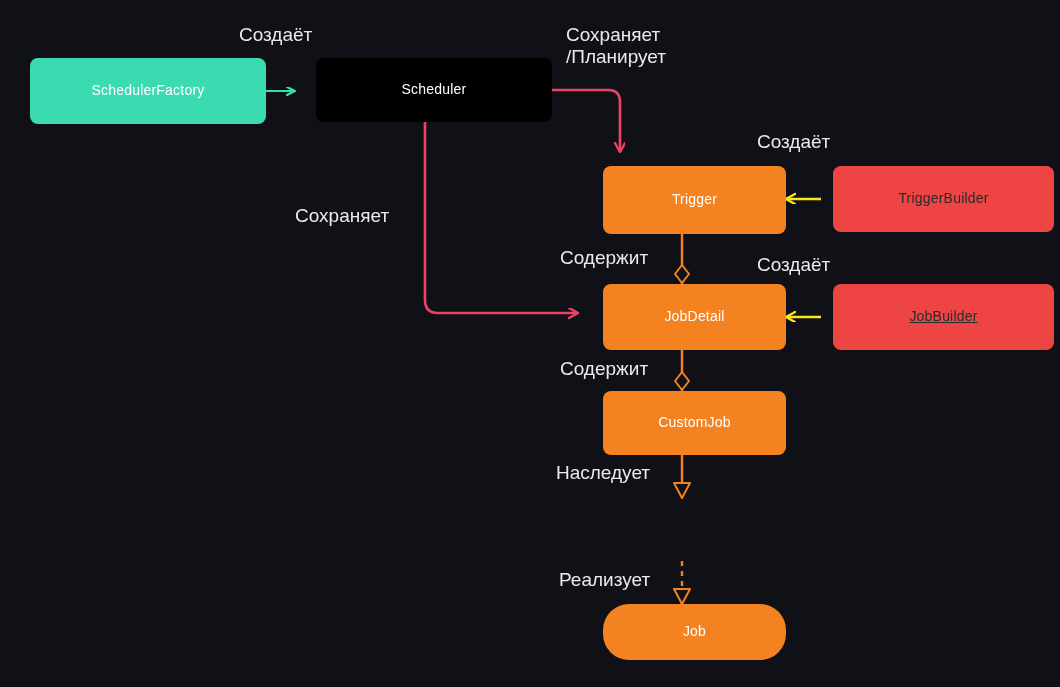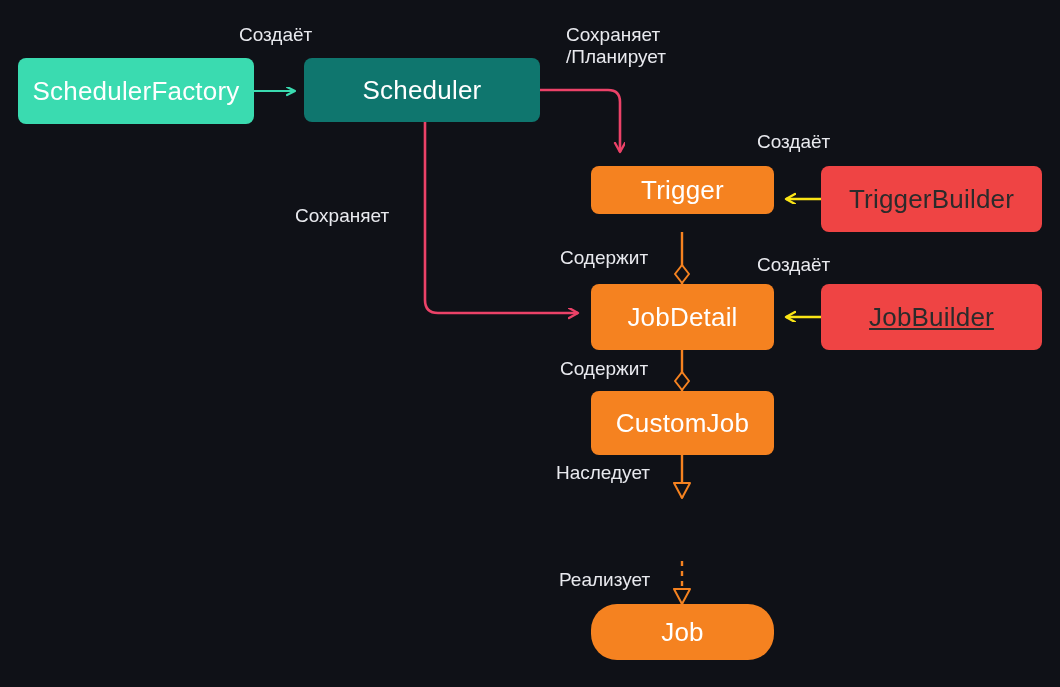--- a/index.html
+++ b/index.html
@@ -22,27 +22,28 @@
     height: 687px;
     pointer-events: none;
   }
   .node {
     position: absolute;
     display: flex;
     align-items: center;
     justify-content: center;
     border-radius: 8px;
     box-sizing: border-box;
-    font-size: 26px;
+    font-size: 14px;
     letter-spacing: 0.2px;
     text-align: center;
     line-height: 1.1;
+    margin-left: 12px;
   }
   .node.teal   { background: #3ADBB0; color: #ffffff; }
-  .node.pink   { background: #0f766e; color: #ffffff; }
+  .node.pink   { background: #000000; color: #ffffff; }
   .node.orange { background: #F58220; color: #ffffff; }
   .node.yellow { background: #ef4444; color: #2b2b2b; }
 
   .edge-label {
     position: absolute;
     color: #e9eaef;
     font-size: 19px;
     line-height: 1.18;
     white-space: pre;
   }
@@ -107,21 +108,21 @@
       <path d="M682,561 L682,604" fill="none" stroke="#F58220" stroke-width="2.4" stroke-dasharray="5 5" marker-end="url(#triangle-orange)"></path>
     </g>
   </svg>
 
   <div class="node teal" style="left:18px;  top:58px;  width:236px; height:66px;">
       <span>SchedulerFactory</span>
     </div>
   <div class="node pink" style="left:304px; top:58px;  width:236px; height:64px;">
       <span>Scheduler</span>
     </div>
-  <div class="node orange" style="left:591px; top:166px; width:183px; height:48px;">
+  <div class="node orange" style="left:591px; top:166px; width:183px; height:68px;">
       <span>Trigger</span>
     </div>
   <div class="node yellow" style="left:821px; top:166px; width:221px; height:66px;">
       <span>TriggerBuilder</span>
     </div>
   <div class="node orange" style="left:591px; top:284px; width:183px; height:66px;">
       <span>JobDetail</span>
     </div>
   <div class="node yellow" style="left:821px; top:284px; width:221px; height:66px;text-decoration:underline;">
       <span>JobBuilder</span>

